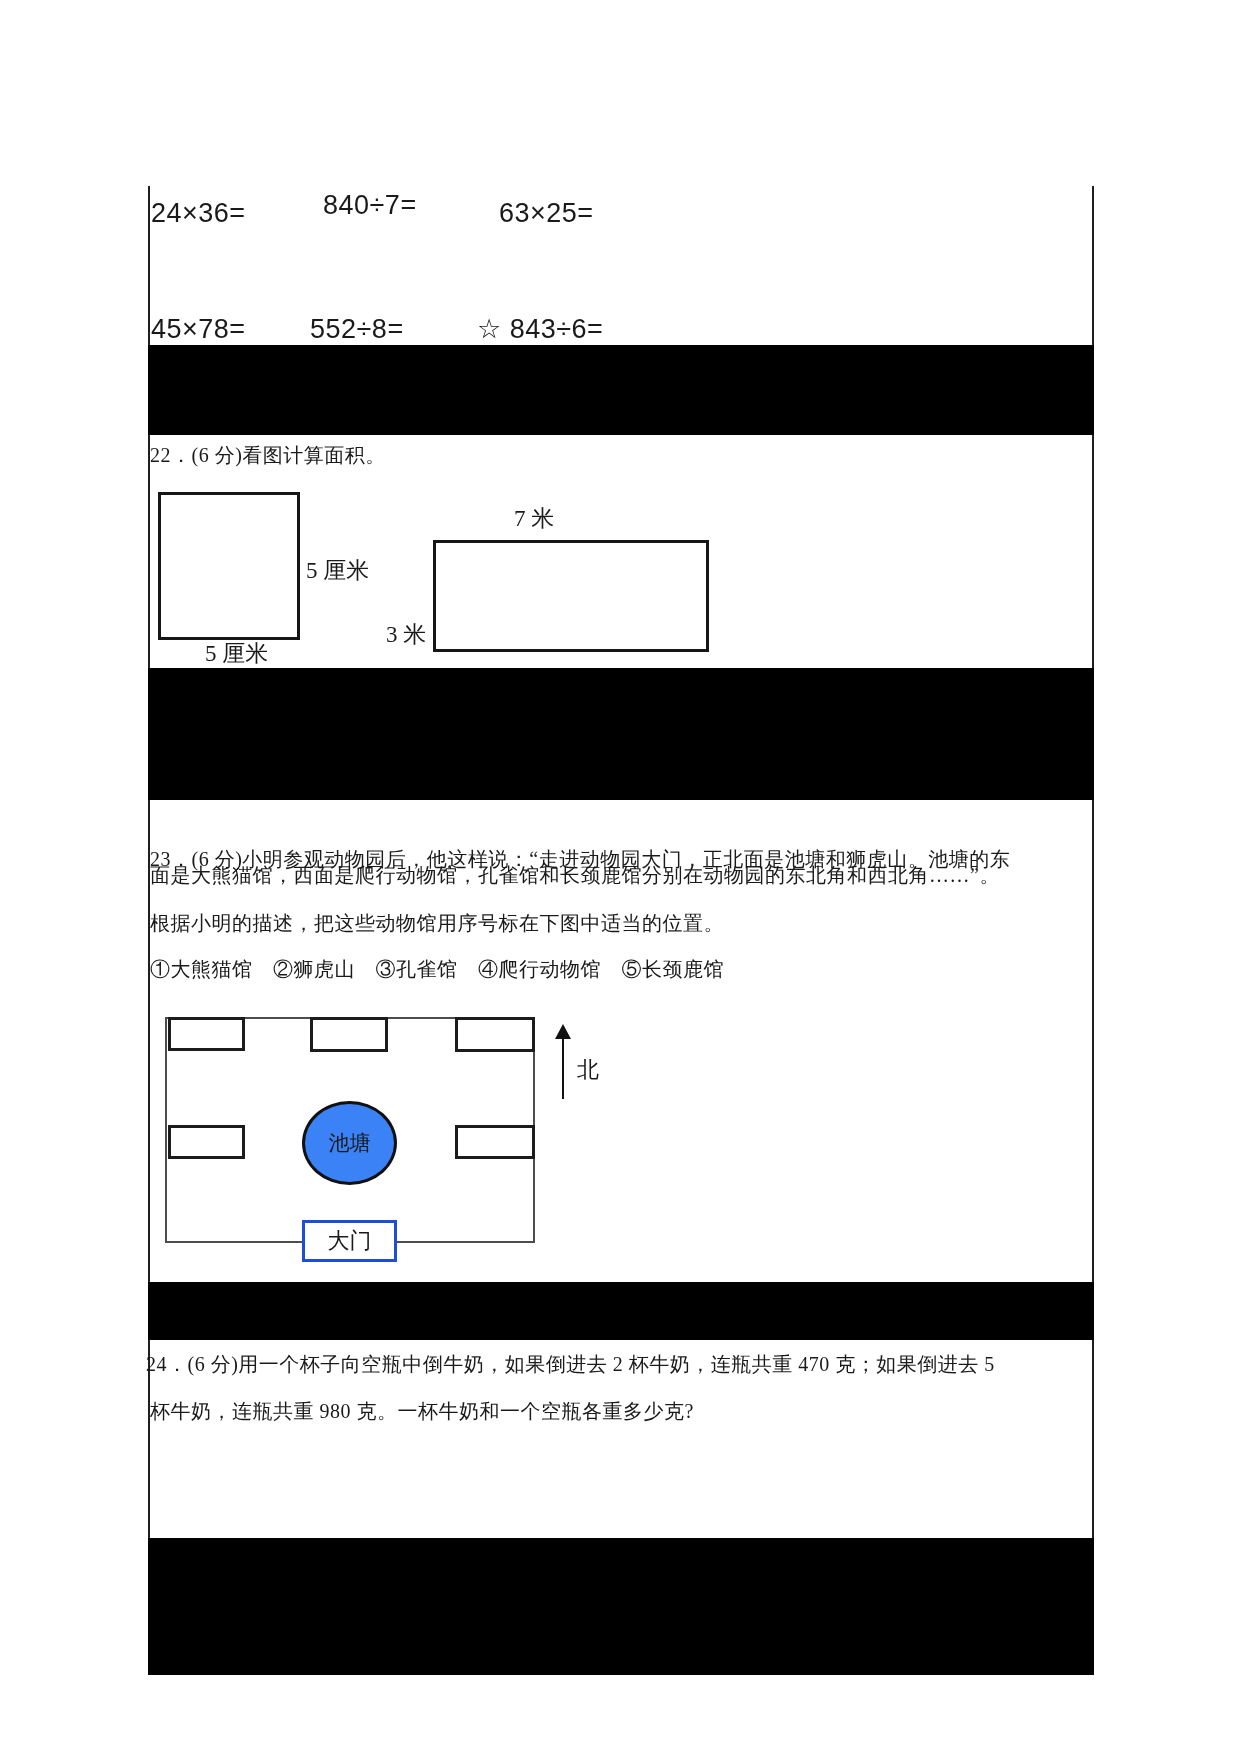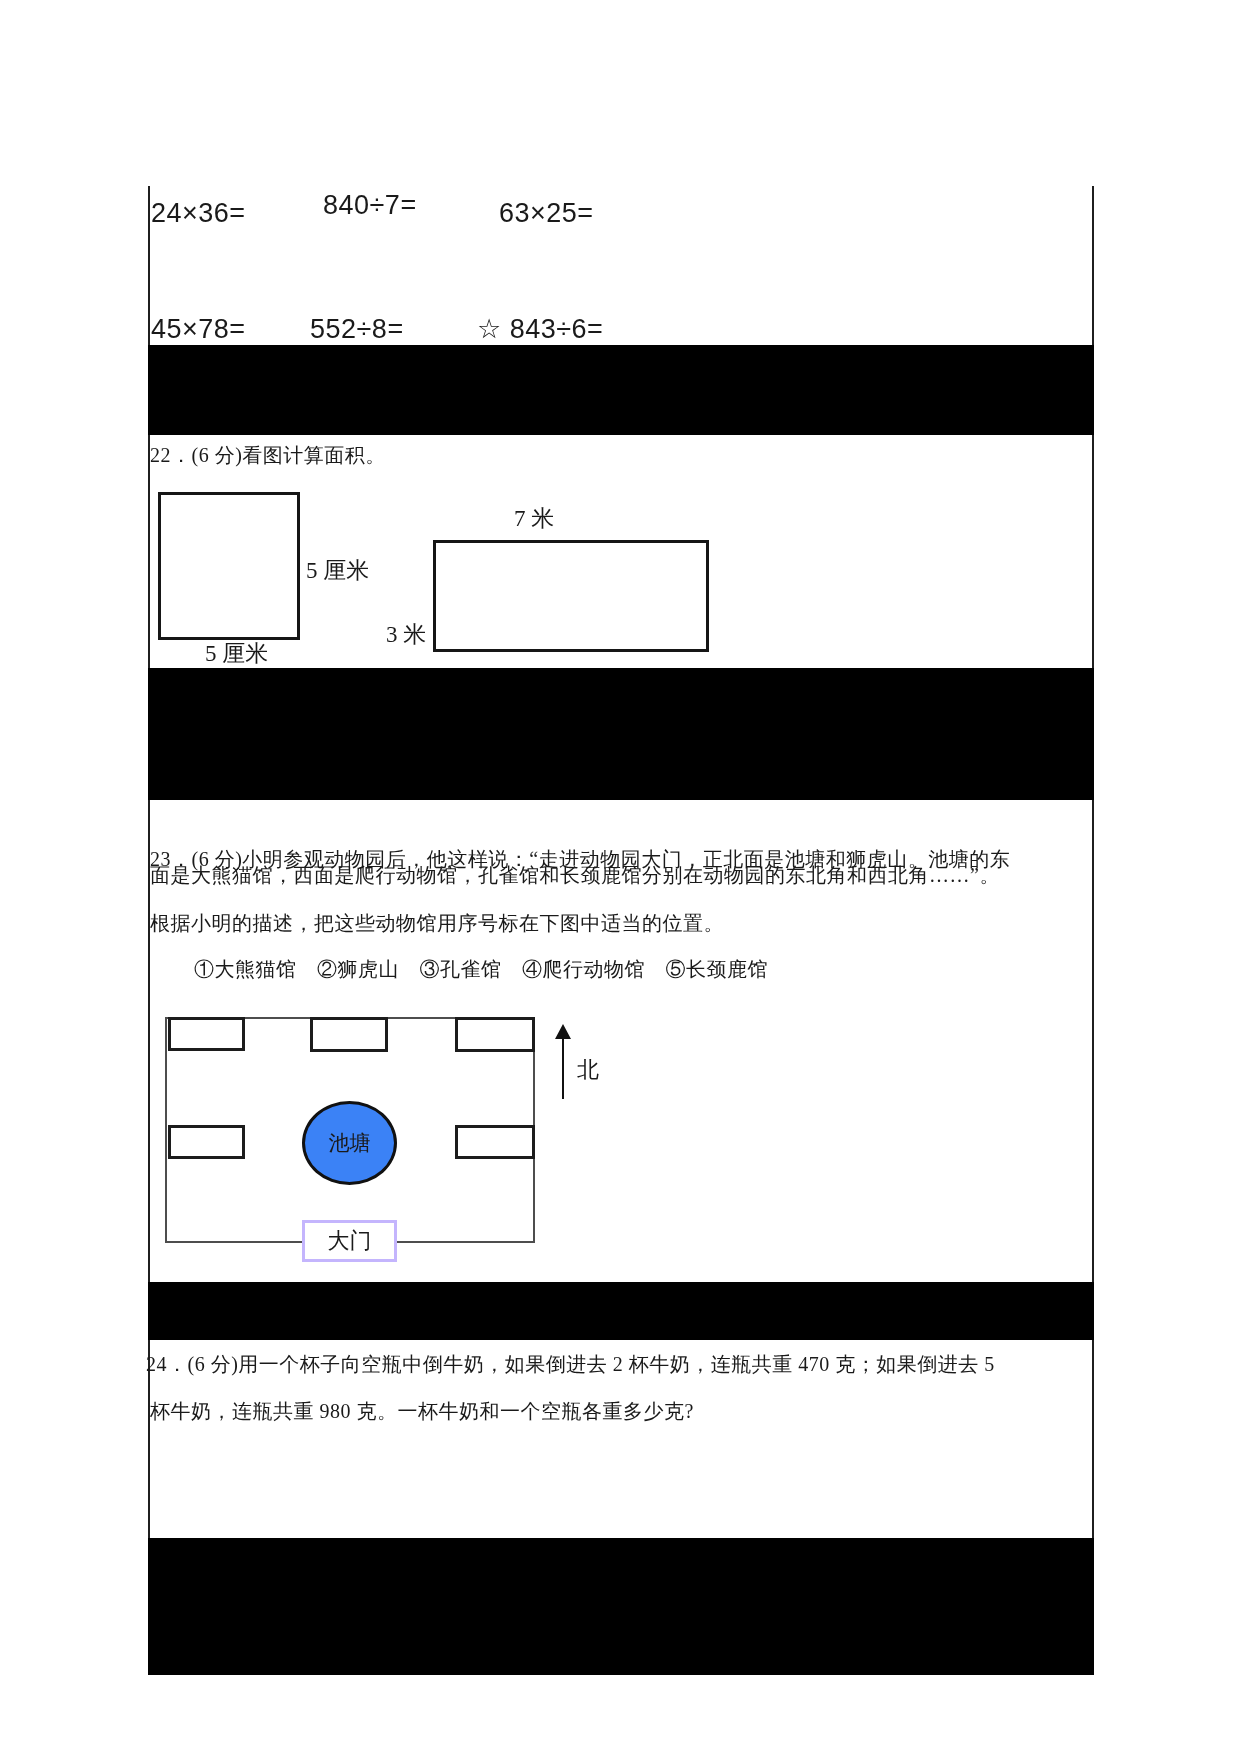--- a/index.html
+++ b/index.html
@@ -42,21 +42,21 @@
   .hall { background: #ffffff; border: 3px solid #1c1c1c; }
   .pond {
     left: 137px; top: 86px; width: 89px; height: 78px;
     border: 3px solid #111111; border-radius: 50%;
     background: #3b82f6;
     display: flex; align-items: center; justify-content: center;
     font-size: 21px;
   }
   .gate {
     left: 137px; top: 205px; width: 89px; height: 36px;
-    border: 3px solid #c4b5fd; background: #ffffff;
+    border: 3px solid #1d4ed8; background: #ffffff;
     display: flex; align-items: center; justify-content: center;
     font-size: 22px;
   }
   .north-line { left: 397px; top: 24px; width: 0; height: 60px; border-left: 2px solid #111111; }
   .north-head {
     left: 390px; top: 9px; width: 0; height: 0;
     border-left: 8px solid transparent;
     border-right: 8px solid transparent;
     border-bottom: 15px solid #111111;
   }
@@ -85,21 +85,21 @@
 
 <div class="abs shape" style="left:433px; top:540px; width:270px; height:106px;"></div>
 <span class="abs dim serif nowrap" style="left:514px; top:506px;">7 米</span>
 <span class="abs dim serif nowrap" style="left:386px; top:622px;">3 米</span>
 
 <div class="abs bar" style="top:668px; height:132px;"></div>
 
 <div class="abs qtext sans nowrap" style="left:150px; top:844px;">23．(6 分)小明参观动物园后，他这样说：“走进动物园大门，正北面是池塘和狮虎山。池塘的东</div>
 <div class="abs qtext sans nowrap" style="left:150px; top:860px;">面是大熊猫馆，西面是爬行动物馆，孔雀馆和长颈鹿馆分别在动物园的东北角和西北角……”。</div>
 <div class="abs qtext sans nowrap" style="left:150px; top:908px;">根据小明的描述，把这些动物馆用序号标在下图中适当的位置。</div>
-<div class="abs qtext sans nowrap" style="left:150px; top:954px;margin-left:44px;">①大熊猫馆　②狮虎山　③孔雀馆　④爬行动物馆　⑤长颈鹿馆</div>
+<div class="abs qtext sans nowrap" style="left:150px; top:954px;">①大熊猫馆　②狮虎山　③孔雀馆　④爬行动物馆　⑤长颈鹿馆</div>
 
 <div class="abs diagram">
   <div class="abs outer-rect"></div>
 
   <div class="abs hall" style="left:3px; top:2px; width:71px; height:28px;"></div>
   <div class="abs hall" style="left:145px; top:2px; width:72px; height:29px;"></div>
   <div class="abs hall" style="left:290px; top:2px; width:74px; height:29px;"></div>
   <div class="abs hall" style="left:3px; top:110px; width:71px; height:28px;"></div>
   <div class="abs hall" style="left:290px; top:110px; width:74px; height:28px;"></div>
 

